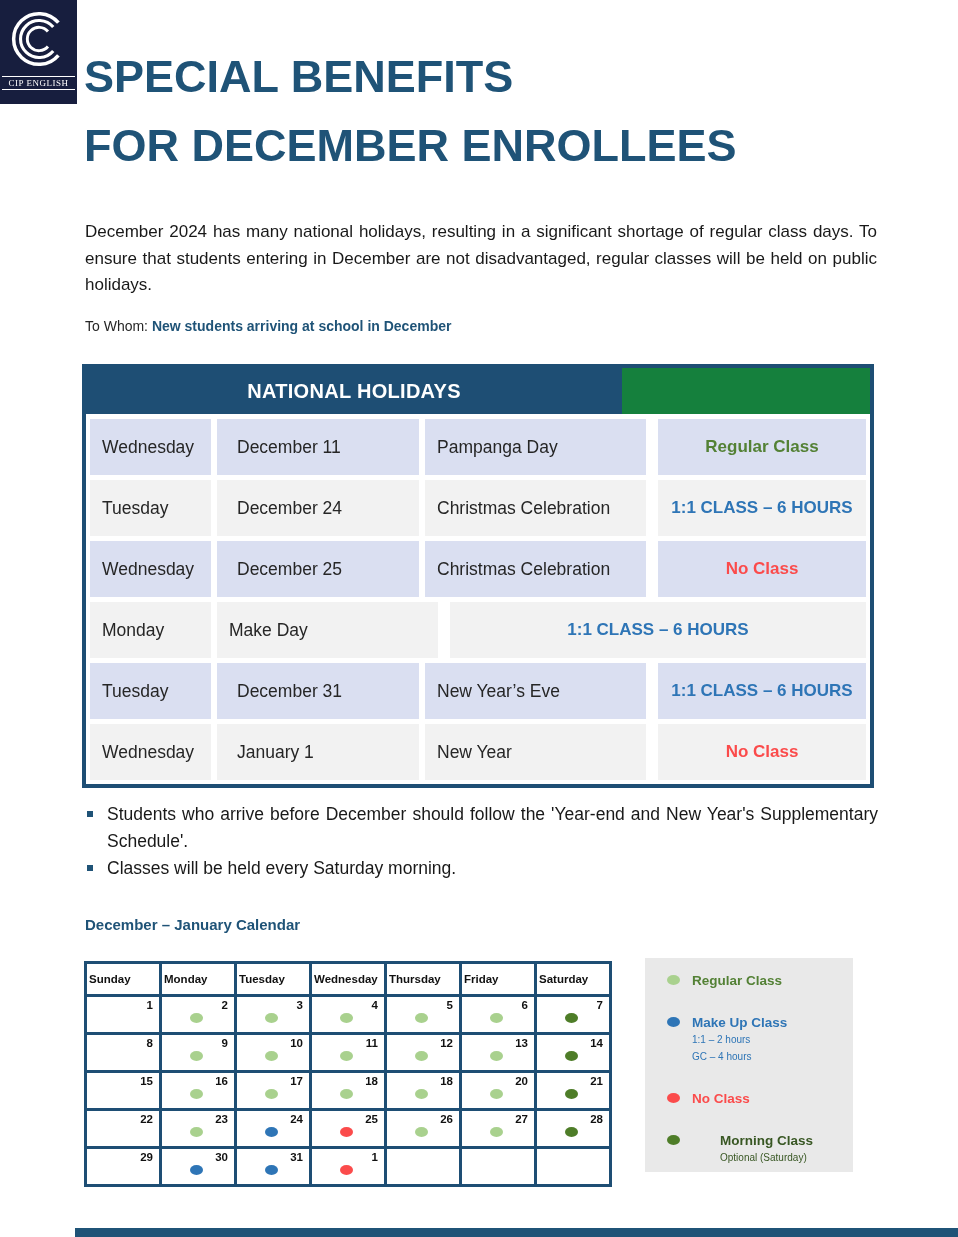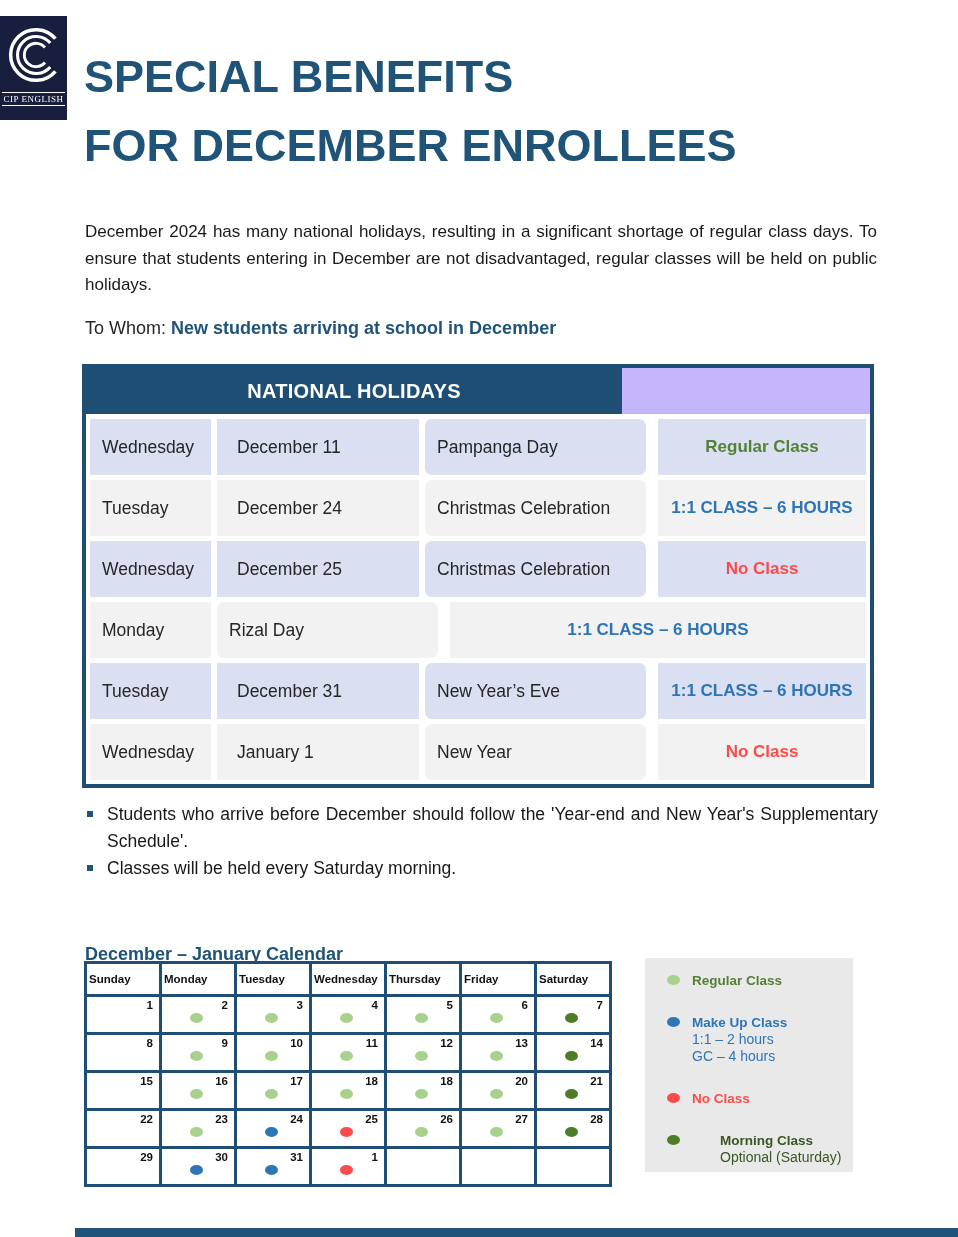--- a/index.html
+++ b/index.html
@@ -1,76 +1,76 @@
 <!DOCTYPE html>
 <html style="--navy: #171e3e; --title_blue: #1f5377; --header_blue: #1e4e74; --row_lavender: #dadff1; --row_gray: #f2f2f2; --green: #538135; --blue: #2e75b6; --red: #fb4b4b; --dot_regular: #a9d18e; --dot_morning: #4e7d28; --morning_text: #385723; --legend_bg: #e9e9e9;"><head>
 <meta charset="utf-8">
 <style>
   html,body{margin:0;padding:0;}
   body{
     width:958px;height:1237px;position:relative;background:#ffffff;
     font-family:"Liberation Sans", sans-serif;overflow:hidden;
   }
   
-  .logo{position:absolute;left:0;top:16px;width:67px;height:104px;background:var(--navy);}
+  .logo{position:absolute;left:0;top:0;width:77px;height:104px;background:var(--navy);}
   .logo svg{display:block;margin:2px auto 0;}
   .logo-brand{
     color:#fff;font-family:"Liberation Serif", serif;font-size:9px;text-align:center;
     border-top:1px solid #fff;border-bottom:1px solid #fff;padding:1px 0;margin:0 2px;
     white-space:nowrap;letter-spacing:.5px;
   }
   
   .page-title{
     position:absolute;left:84px;top:42px;color:var(--title_blue);
     font-size:45px;font-weight:bold;line-height:69px;letter-spacing:0;
   }
   
   .intro{
     position:absolute;left:85px;top:202px;width:792px;
     font-size:17px;line-height:26.5px;color:#191919;text-align:justify;
   }
   
-  .to-whom{position:absolute;left:85px;top:318px;font-size:18px;color:#262626;}
+  .to-whom{position:absolute;left:85px;top:318px;font-size:14px;color:#262626;}
   .to-whom b{color:var(--title_blue);font-weight:bold;}
   
   .htable{
     position:absolute;left:82px;top:364px;width:784px;
     border:4px solid var(--header_blue);background:#fff;
   }
-  .ht-head{display:flex;height:46px;background:#c4b5fd;text-align:center;}
+  .ht-head{display:flex;height:46px;background:#15803d;text-align:center;}
   .ht-head .hh{
     background:var(--header_blue);color:#fff;font-weight:bold;font-size:20px;
     display:flex;align-items:center;justify-content:center;letter-spacing:.3px;
   }
   .hh-left{width:536px;}
   .hh-right{flex:1;margin-left:12px;}
   .ht-body{padding:5px 4px 4px 4px;display:flex;flex-direction:column;gap:5px;}
   .hrow{display:flex;height:56px;}
   .row-lav .hcell{background:var(--row_lavender);}
   .row-gray .hcell{background:var(--row_gray);}
   .hcell{display:flex;align-items:center;font-size:17.5px;color:#262626;}
   .c-day{width:121px;padding-left:12px;box-sizing:border-box;}
   .c-date{width:202px;margin-left:6px;padding-left:20px;box-sizing:border-box;}
-  .c-holiday{width:221px;margin-left:6px;padding-left:12px;box-sizing:border-box;border-radius:7px;}
+  .c-holiday{width:221px;margin-left:6px;padding-left:12px;box-sizing:border-box;}
   .c-benefit{flex:1;margin-left:12px;justify-content:center;font-weight:bold;font-size:17px;}
   .benefit-green{color:var(--green);}
   .benefit-blue{color:var(--blue);}
   .benefit-red{color:var(--red);}
   
   .notes{position:absolute;left:85px;top:801px;width:793px;margin:0;padding:0;list-style:none;}
   .notes li{
     position:relative;padding-left:22px;font-size:17.5px;line-height:27px;
     color:#191919;text-align:justify;
   }
   .notes li::before{
     content:'';position:absolute;left:2px;top:10px;width:6px;height:6px;
     background:var(--title_blue);
   }
   
-  .cal-title{position:absolute;left:85px;top:944px;font-size:18px;font-weight:bold;color:var(--title_blue);}
+  .cal-title{position:absolute;left:85px;top:916px;font-size:15px;font-weight:bold;color:var(--title_blue);}
   table.calendar{position:absolute;left:84px;top:961px;border-collapse:collapse;background:#fff;}
   .calendar th,.calendar td{border:3px solid var(--header_blue);}
   .calendar th{
     width:68px;height:26px;font-size:11.5px;font-weight:bold;color:#111;
     text-align:left;padding:2px;
   }
   .calendar td{
     height:32px;vertical-align:top;text-align:right;
     font-size:11.5px;font-weight:bold;color:#111;padding:2px 6px 1px 2px;
   }
@@ -80,21 +80,21 @@
   .dot-noclass{background:var(--red);}
   .dot-morning{background:var(--dot_morning);}
   
   .legend{
     position:absolute;left:645px;top:958px;width:208px;height:214px;
     background:var(--legend_bg);box-sizing:border-box;padding:14px 8px 0 47px;
   }
   .legend-item{position:relative;margin-bottom:25px;}
   .legend-dot{position:absolute;left:-25px;top:3px;width:13px;height:10px;border-radius:50%;}
   .legend-label{font-size:13.5px;font-weight:bold;line-height:17px;}
-  .legend-sub{font-size:14px;line-height:17px;}
+  .legend-sub{font-size:10px;line-height:17px;}
   .lg-regular{color:var(--green);}
   .lg-makeup{color:var(--blue);}
   .lg-noclass{color:var(--red);}
   .lg-morning{color:var(--morning_text);padding-left:28px;}
   
   .footer-bar{position:absolute;left:75px;right:0;bottom:0;height:9px;background:var(--title_blue);}
 </style>
 </head>
 <body>
 
@@ -137,21 +137,21 @@
         <div class="hcell c-benefit benefit-blue">1:1 CLASS – 6 HOURS</div>
       </div>
       <div class="hrow row-lav">
         <div class="hcell c-day">Wednesday</div>
         <div class="hcell c-date">December 25</div>
         <div class="hcell c-holiday">Christmas Celebration</div>
         <div class="hcell c-benefit benefit-red">No Class</div>
       </div>
       <div class="hrow row-gray">
         <div class="hcell c-day">Monday</div>
-        <div class="hcell c-holiday">Rizal Day</div>
+        <div class="hcell c-holiday">Make Day</div>
         <div class="hcell c-benefit benefit-blue">1:1 CLASS – 6 HOURS</div>
       </div>
       <div class="hrow row-lav">
         <div class="hcell c-day">Tuesday</div>
         <div class="hcell c-date">December 31</div>
         <div class="hcell c-holiday">New Year’s Eve</div>
         <div class="hcell c-benefit benefit-blue">1:1 CLASS – 6 HOURS</div>
       </div>
       <div class="hrow row-gray">
         <div class="hcell c-day">Wednesday</div>

